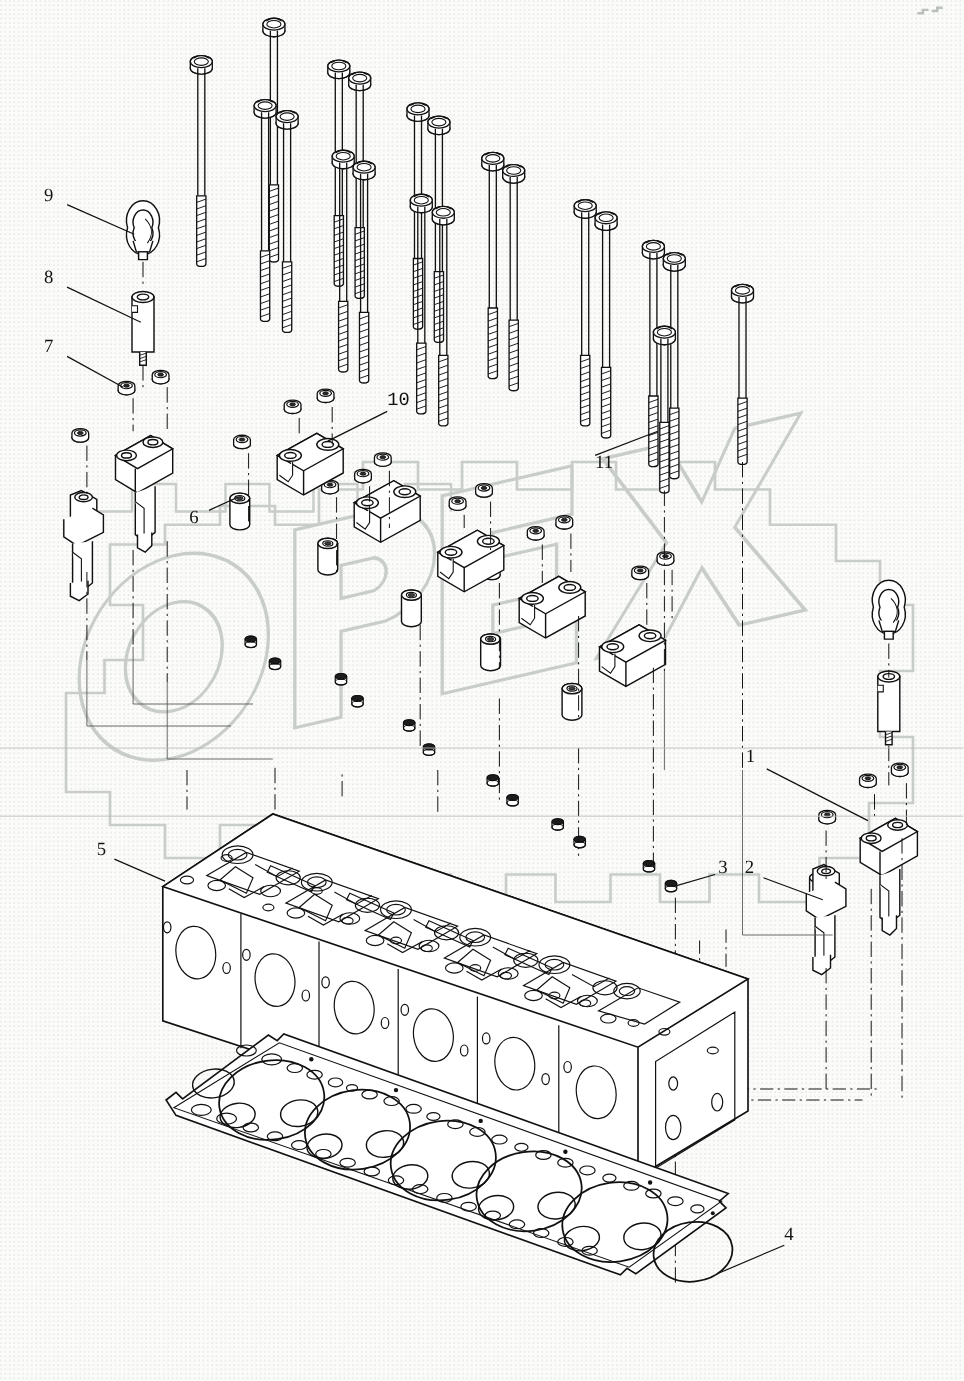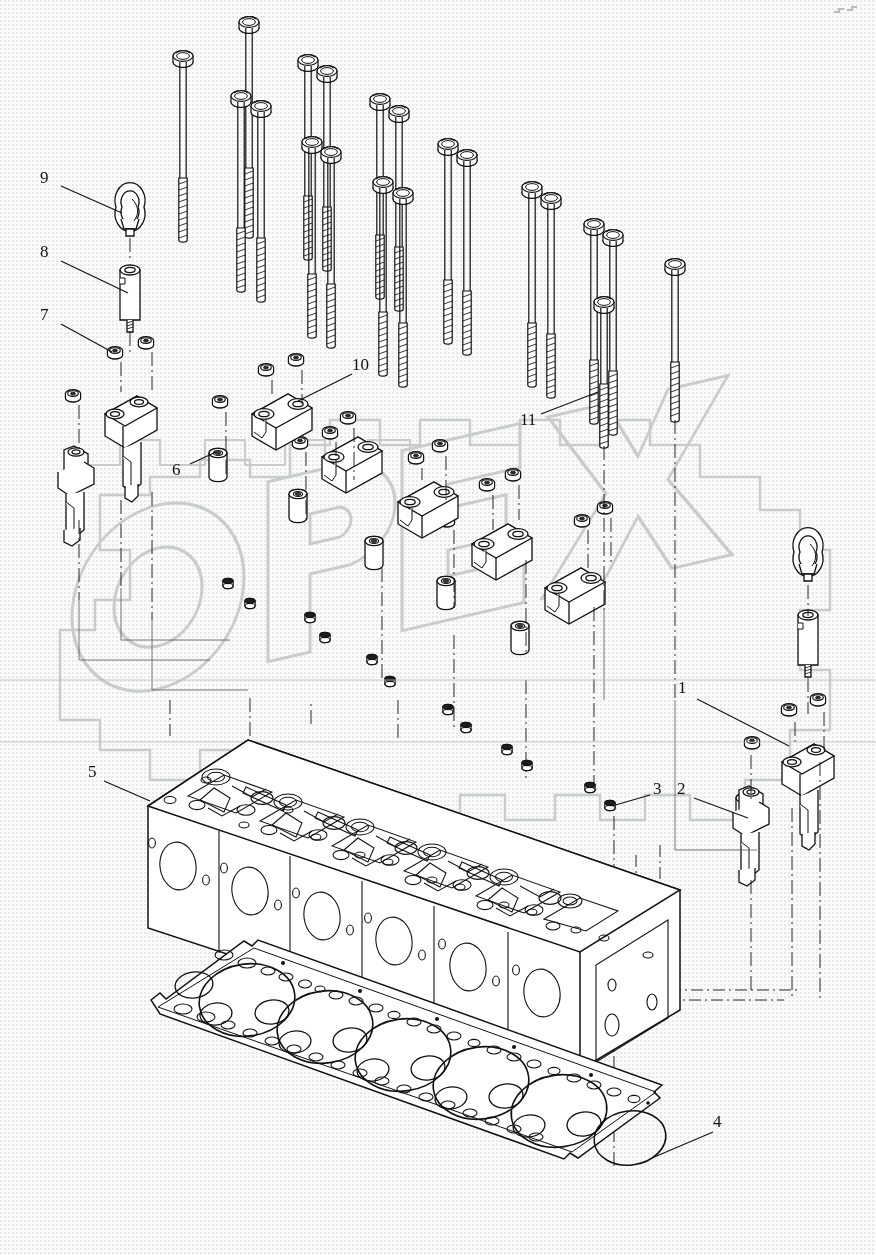--- a/index.html
+++ b/index.html
@@ -821,22 +821,22 @@
       <path d="M 650,795 L 612,806"></path>
       <path d="M 713,1132 L 652,1158"></path>
       <path d="M 104,781 L 150,801"></path>
     </g>
   </svg>
 
   <div class="lbl" style="left:40px;  top:169px;">9</div>
   <div class="lbl" style="left:40px;  top:243px;">8</div>
   <div class="lbl" style="left:40px;  top:306px;">7</div>
   <div class="lbl" style="left:172px; top:461px;">6</div>
-  <div class="lbl" style="left:352px; top:356px;">10</div>
-  <div class="lbl" style="left:520px; top:411px;font-family:Liberation Serif, serif;">11</div>
+  <div class="lbl" style="left:352px; top:356px;font-family:Liberation Mono, monospace;">10</div>
+  <div class="lbl" style="left:541px; top:411px;font-family:Liberation Serif, serif;">11</div>
   <div class="lbl" style="left:678px; top:679px;">1</div>
   <div class="lbl" style="left:677px; top:780px;">2</div>
   <div class="lbl" style="left:653px; top:780px;">3</div>
   <div class="lbl" style="left:713px; top:1113px;">4</div>
   <div class="lbl" style="left:88px;  top:763px;">5</div>
 
   <svg class="corner-mark" viewBox="0 0 26 10">
     <path d="M 2,7 L 7,7 L 7,4 L 12,4" stroke="#b9c0ba" stroke-width="2.2" fill="none"></path>
     <path d="M 15,5 L 20,5 L 20,2 L 25,2" stroke="#b9c0ba" stroke-width="2.2" fill="none"></path>
   </svg>

